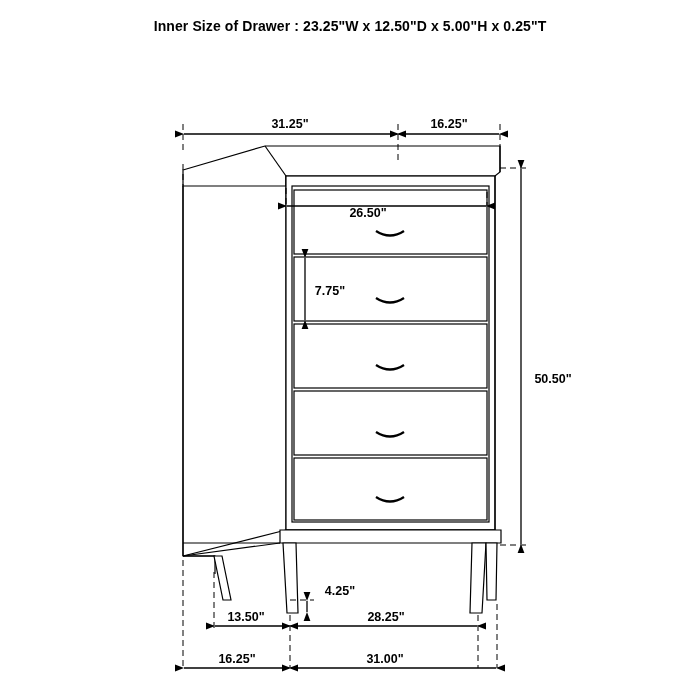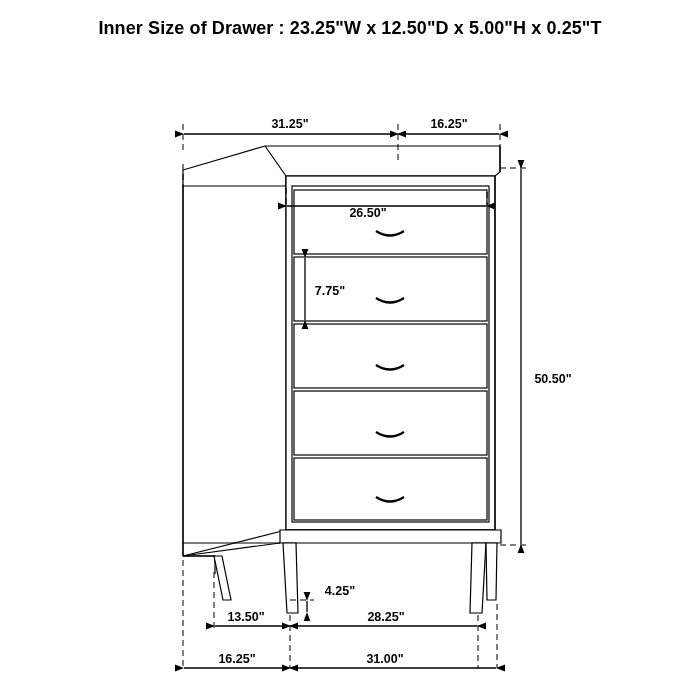--- a/index.html
+++ b/index.html
@@ -19,21 +19,21 @@
     position: relative;
     width: 700px;
     height: 700px;
   }
   .title {
     position: absolute;
     top: 18px;
     left: 0;
     width: 700px;
     text-align: center;
-    font-size: 18px;
+    font-size: 14px;
     font-weight: bold;
     letter-spacing: 0.1px;
   }
   svg {
     position: absolute;
     top: 0;
     left: 0;
   }
   .dimtext {
     font-family: "Liberation Sans", sans-serif;

